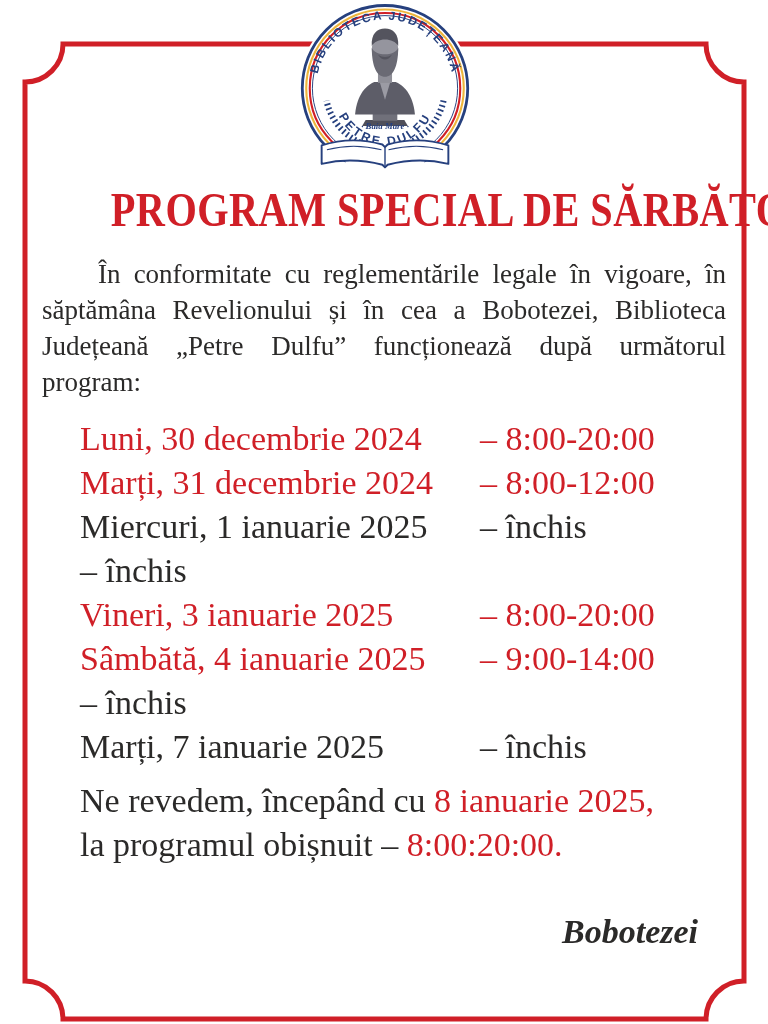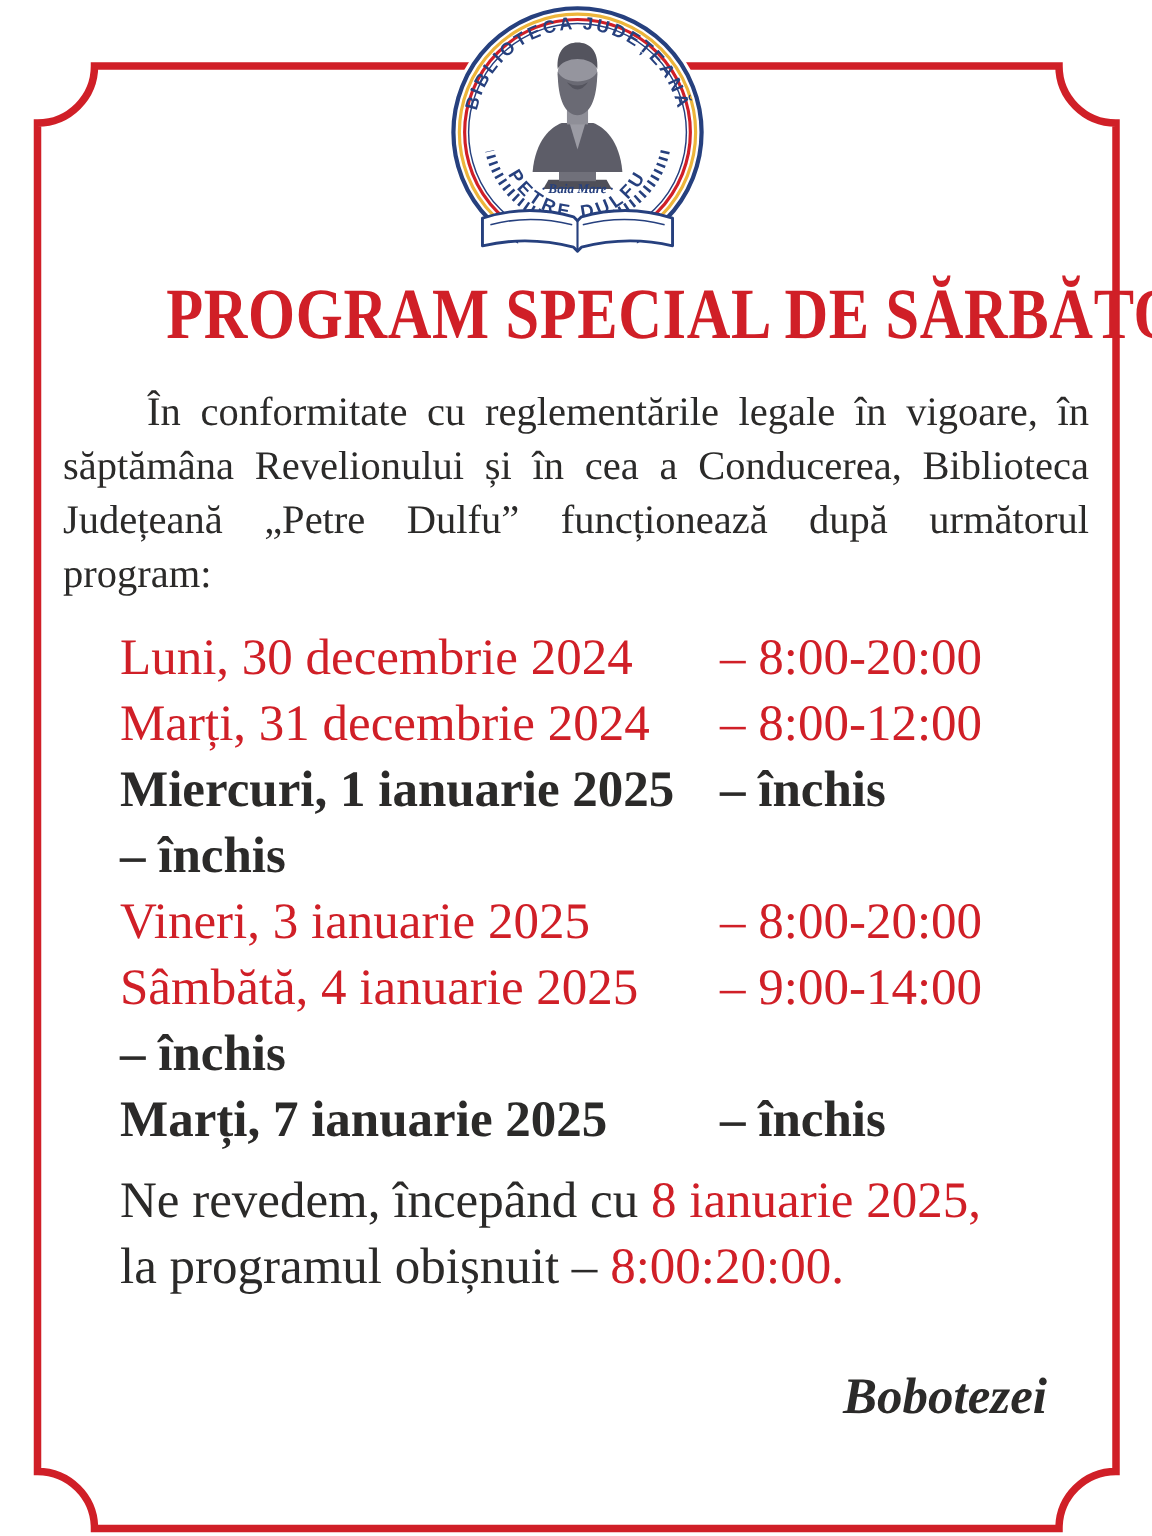--- a/index.html
+++ b/index.html
@@ -18,21 +18,21 @@
     font-size:48px;font-weight:bold;color:var(--red);letter-spacing:0.5px;
   }
   .intro{
     margin:0 0 16px;font-size:27px;line-height:1.33;text-align:justify;
     text-indent:56px;color:var(--dark);
   }
   .schedule{margin-left:38px;font-size:34px;line-height:44px;}
   .s-row{display:flex;}
   .s-row .day{width:400px;flex:0 0 400px;}
   .s-row[data-tone="red"]{color:var(--red);}
-  .s-row[data-tone="dark"]{color:var(--dark);font-weight:bold;}
+  .s-row[data-tone="dark"]{color:var(--dark);}
   .closing{margin:10px 0 0 38px;font-size:34px;line-height:44px;color:var(--dark);}
   .closing .red{color:var(--red);}
   .signature{
     margin-top:46px;text-align:right;padding-right:28px;
     font-size:34px;font-weight:bold;font-style:italic;color:#2b2a29;
   }
   :root{--red:#d01f27;--dark:#2b2a29;--navy:#26407e;}
 </style>
 </head>
 <body>
@@ -83,21 +83,21 @@
       <path d="M34 170 Q64 162 96 170" fill="none" stroke="#26407e" stroke-width="1.2"></path>
       <path d="M166 170 Q136 162 104 170" fill="none" stroke="#26407e" stroke-width="1.2"></path>
       <path d="M100 167 V190" fill="none" stroke="#26407e" stroke-width="1.6"></path>
     </g>
   </svg>
 
   <div class="content">
 
     <h1 class="title"><span class="t-inner">PROGRAM SPECIAL DE SĂRBĂTORI</span></h1>
 
-    <p class="intro">În conformitate cu reglementările legale în vigoare, în săptămâna Revelionului și în cea a Conducerea, Biblioteca Județeană „Petre Dulfu” funcționează după următorul program:</p>
+    <p class="intro">În conformitate cu reglementările legale în vigoare, în săptămâna Revelionului și în cea a Bobotezei, Biblioteca Județeană „Petre Dulfu” funcționează după următorul program:</p>
 
     <div class="schedule">
       <div class="s-row" data-tone="red">
         <span class="day">Luni, 30 decembrie 2024</span>
         <span class="hours">– 8:00-20:00</span>
       </div>
       <div class="s-row" data-tone="red">
         <span class="day">Marți, 31 decembrie 2024</span>
         <span class="hours">– 8:00-12:00</span>
       </div>

